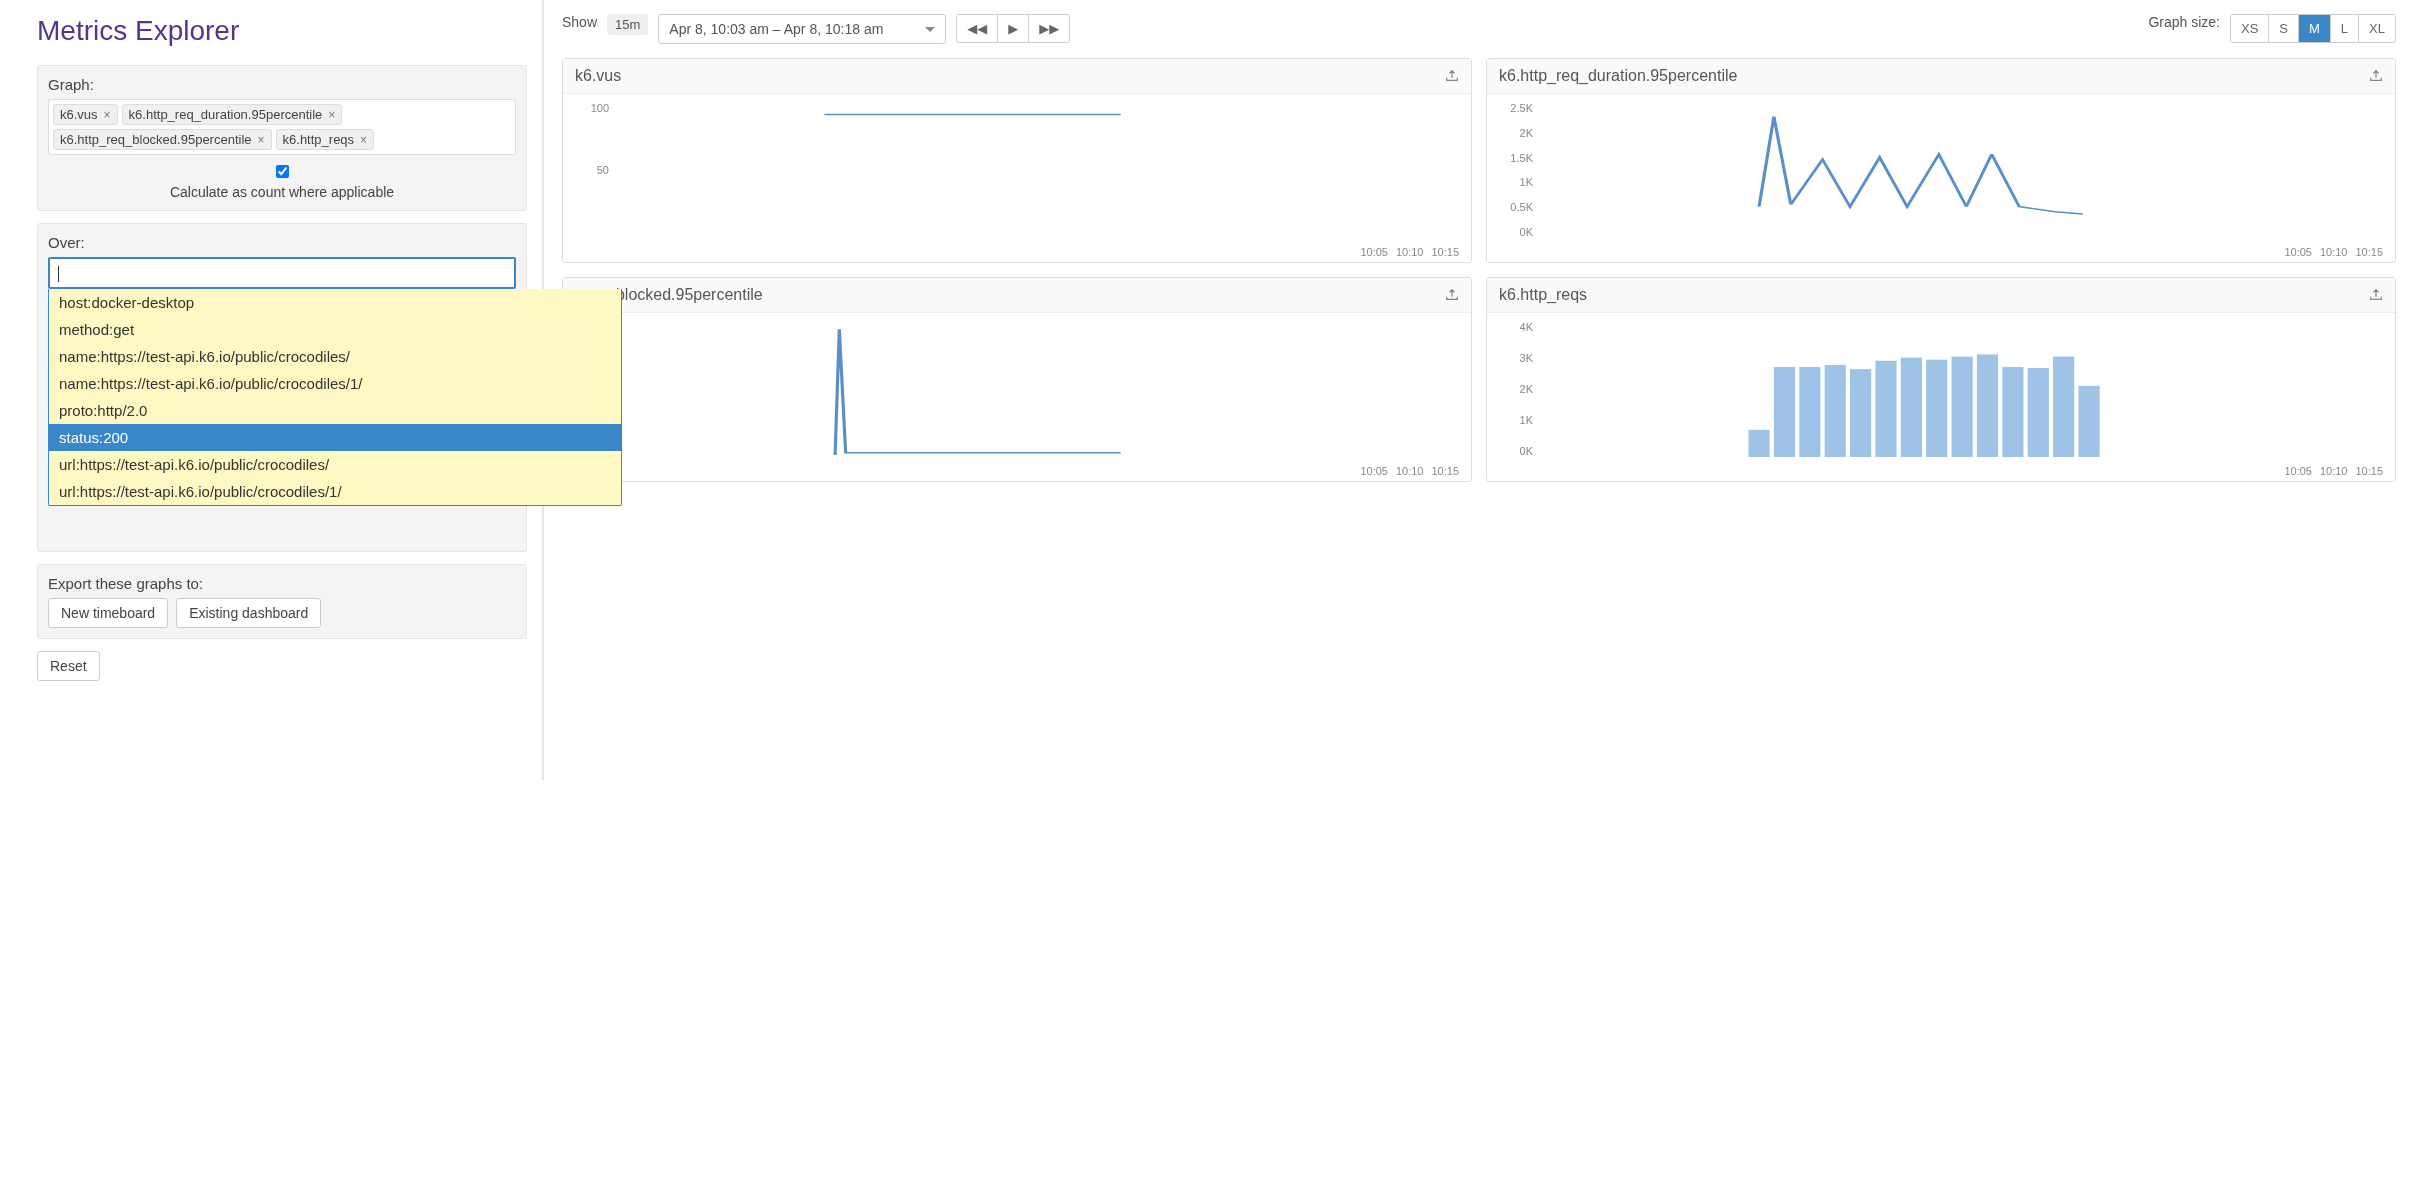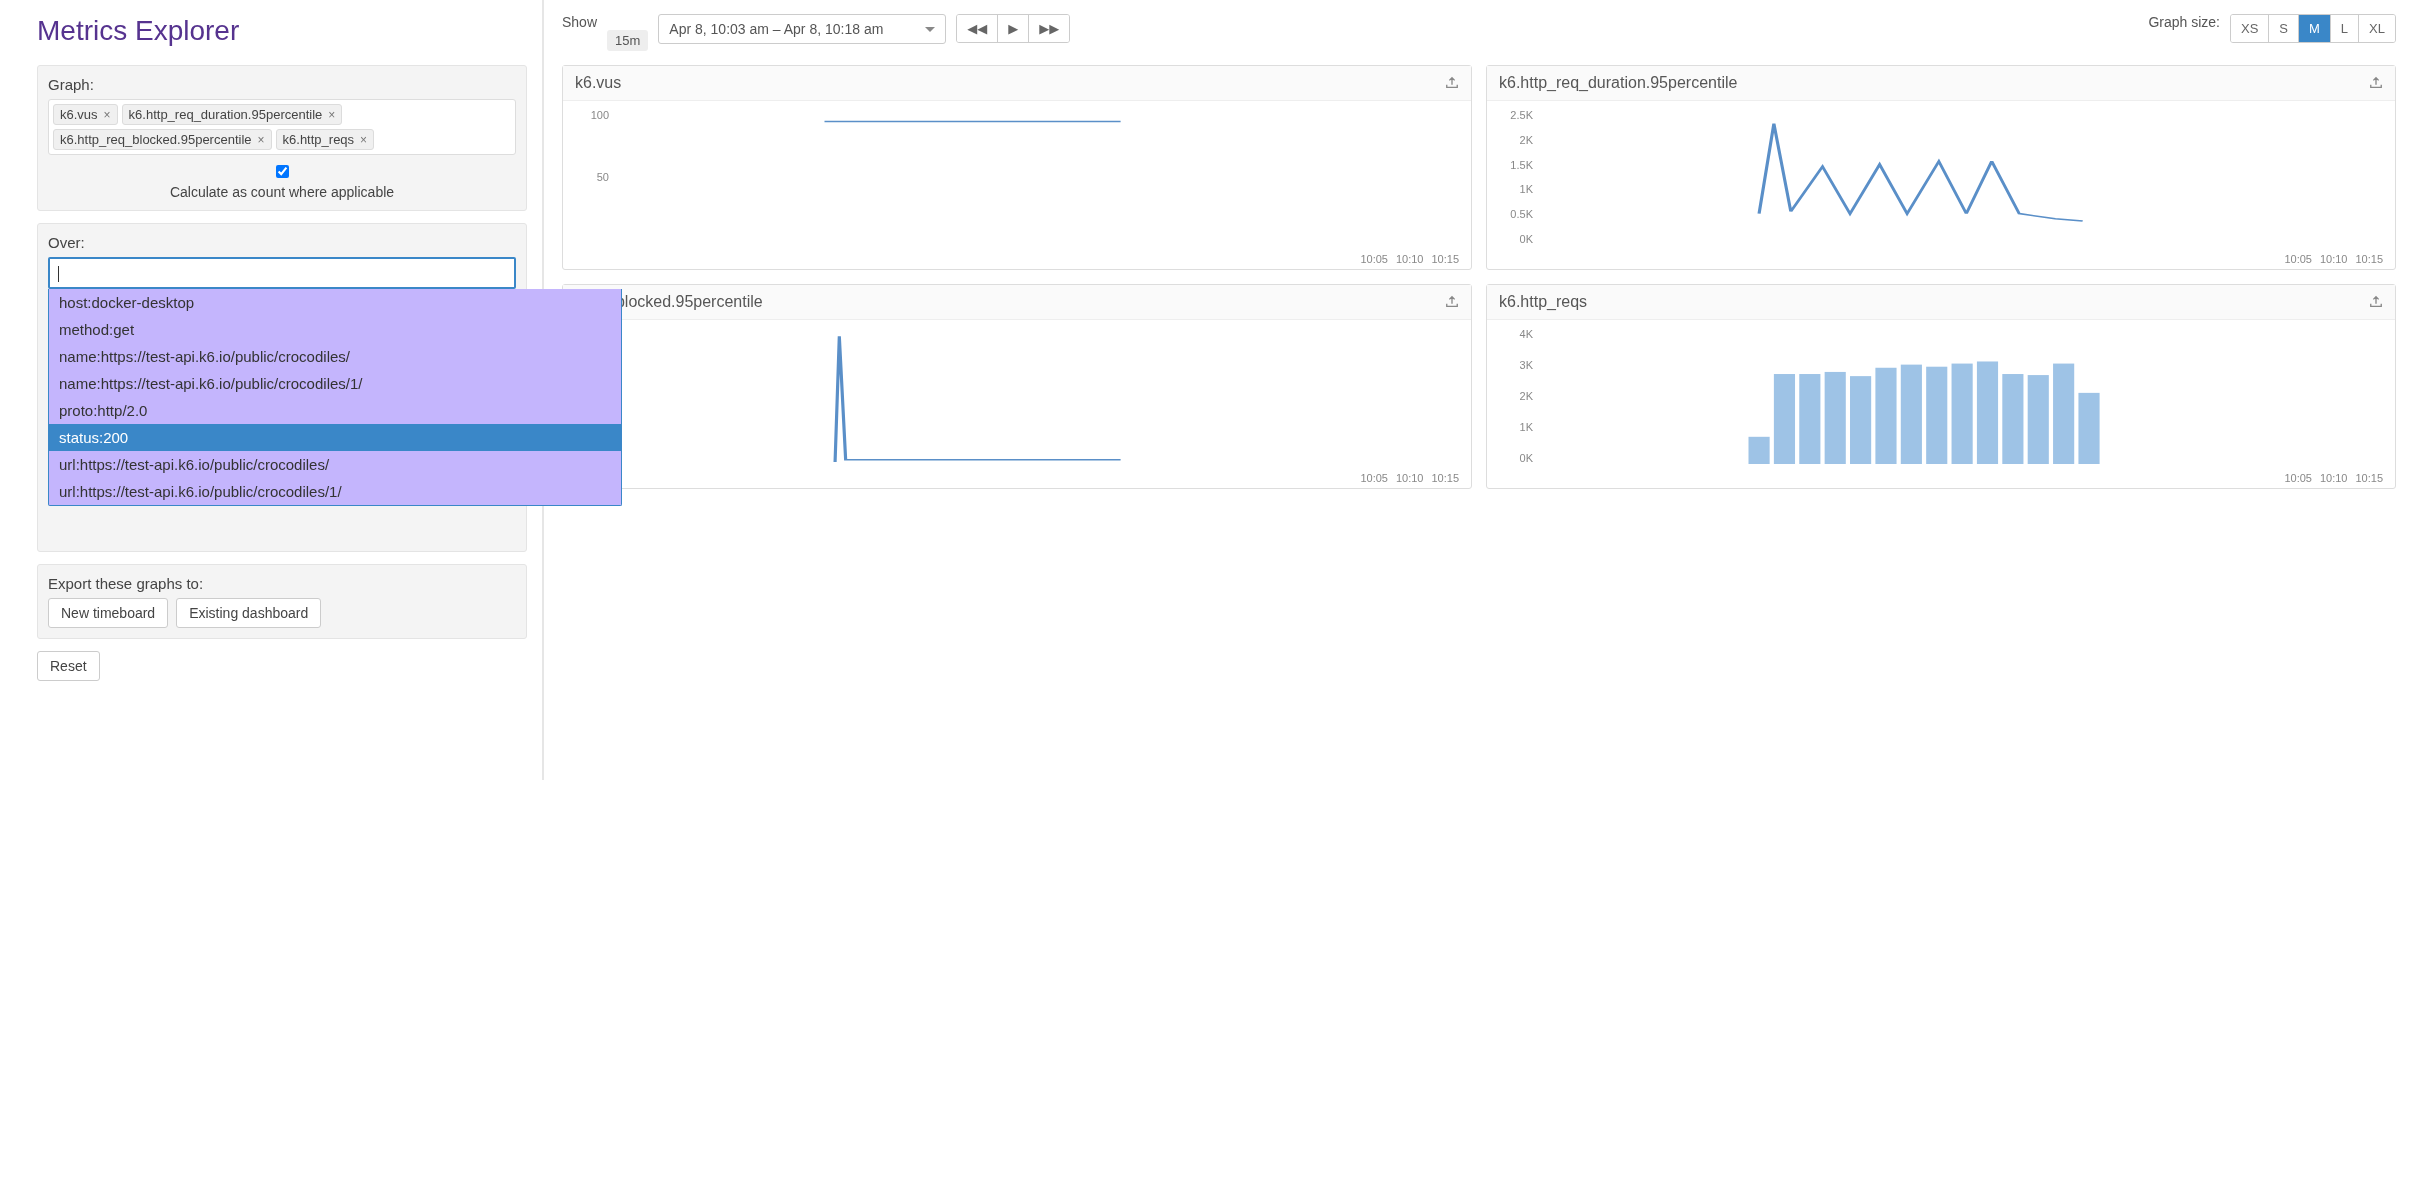--- a/index.html
+++ b/index.html
@@ -81,21 +81,21 @@
   .caret {
     position: absolute;
     width: 1px;
     height: 16px;
     background: #333;
     left: 8px;
     top: 7px;
   }
   .dropdown {
     position: absolute;
-    background: #c4b5fd;
+    background: #fef9c3;
     border: 1px solid #3a87c8;
     border-top: none;
     border-radius: 0 0 2px 2px;
     width: 574px;
     z-index: 10;
   }
   .over-wrap { position: relative; }
   .dropdown-item {
     padding: 5px 10px;
     font-size: 15px;
@@ -127,21 +127,20 @@
     gap: 10px;
     margin-bottom: 14px;
   }
   .toolbar .label { color: #555; }
   .pill {
     background: #eee;
     border-radius: 3px;
     padding: 3px 8px;
     font-size: 13px;
     color: #555;
-    margin-top: 16px;
   }
   .timerange-select {
     border: 1px solid #ccc;
     border-radius: 3px;
     background: #fff;
     display: flex;
     align-items: center;
     justify-content: space-between;
     padding: 6px 10px;
     width: 288px;

